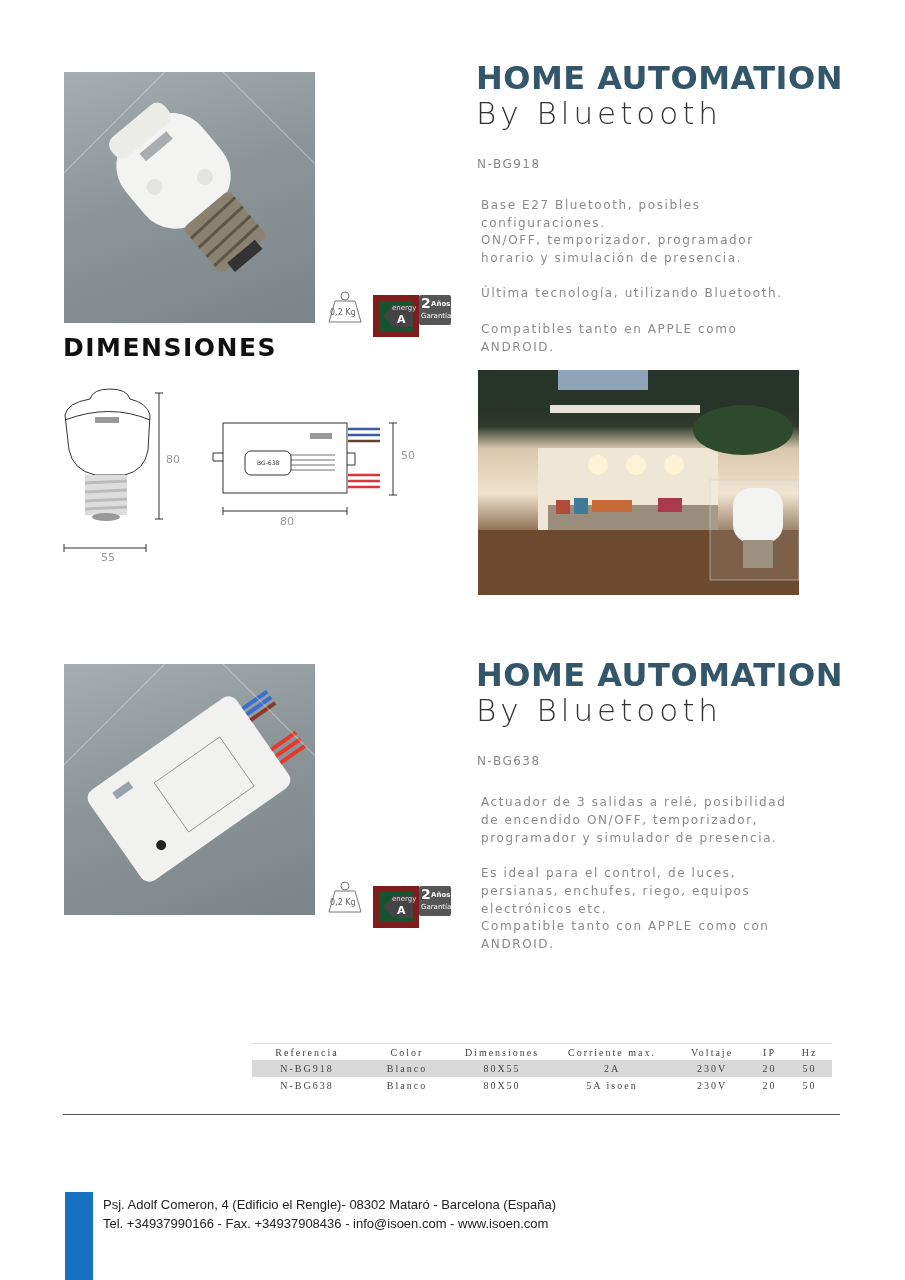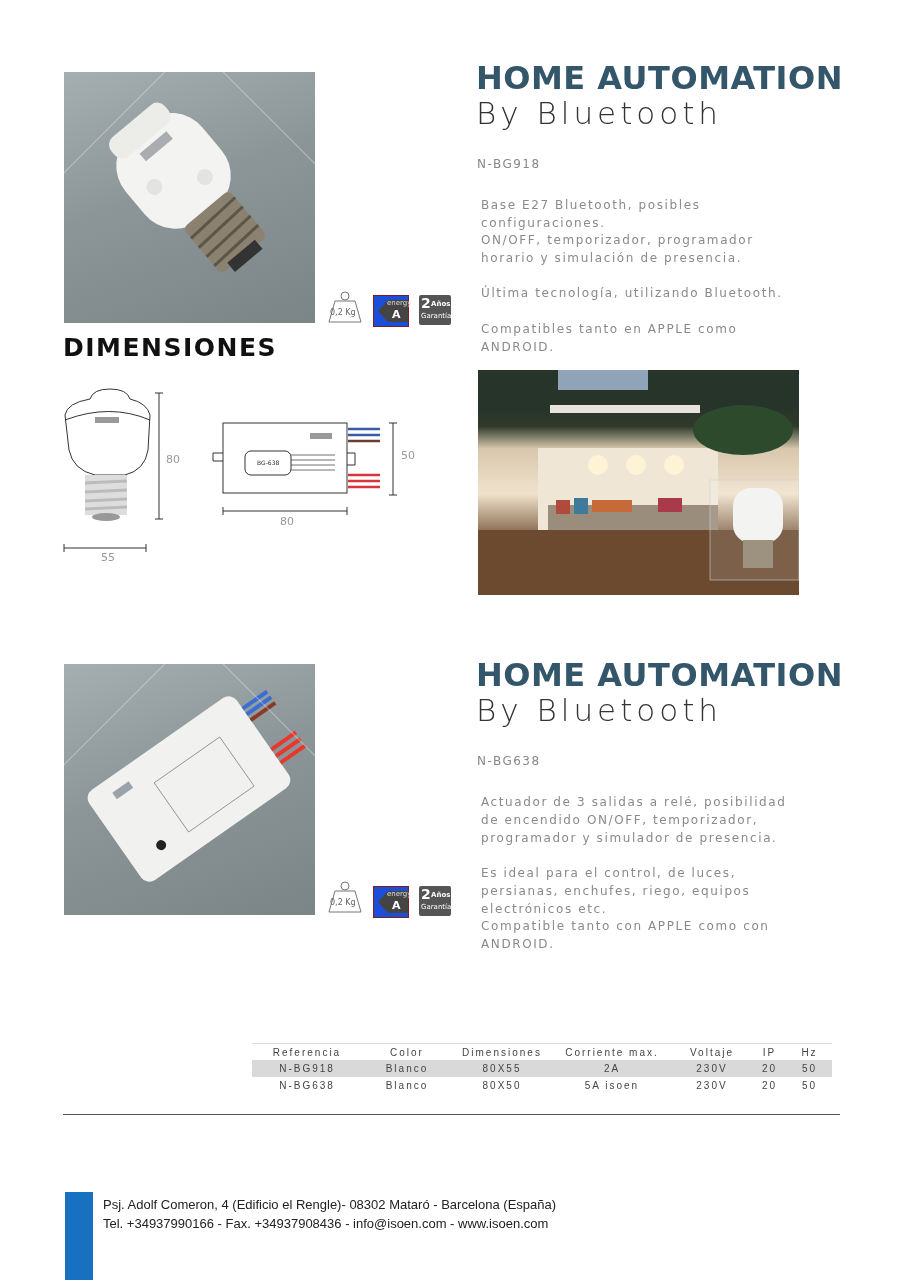--- a/index.html
+++ b/index.html
@@ -6,25 +6,25 @@
   body { width:905px; height:1280px; position:relative; overflow:hidden; font-family:"DejaVu Sans", sans-serif; color:#333; }
   .abs { position:absolute; }
   .photo { position:absolute; overflow:hidden; background:linear-gradient(160deg,#a5aeb0 0%,#8c9698 45%,#7b8587 100%); }
   .photo .diag1 { position:absolute; left:-40px; top:-40px; width:400px; height:1px; background:rgba(255,255,255,0.35); transform-origin:0 0; }
   .heading { position:absolute; left:476px; font-family:"DejaVu Sans", sans-serif; font-weight:bold; color:#34566a; font-size:32px; letter-spacing:0.5px; line-height:40px; }
   .sub { position:absolute; left:476px; font-family:"DejaVu Sans", sans-serif; font-weight:200; color:#333; font-size:31px; letter-spacing:4px; line-height:34px; }
   .code { position:absolute; left:477px; font-size:12px; letter-spacing:1.5px; color:#888; }
   .desc { position:absolute; left:477px; width:325px; font-size:12px; letter-spacing:1.6px; color:#8a8a8a; line-height:18px; margin:4px; }
   .badge { position:absolute; }
   .weight { width:36px; height:34px; }
-  .energy { width:34px; height:30px; border:1px solid #7f1d1d; background:#1d4ed8; }
+  .energy { width:34px; height:30px; border:6px solid #7f1d1d; background:#14532d; }
   .warranty { width:32px; height:30px; background:#555; color:#fff; border-radius:2px; }
   .dim-title { position:absolute; left:63px; top:333px; font-size:25px; font-weight:bold; letter-spacing:1.5px; color:#111; }
   .dimtxt { position:absolute; font-size:11px; color:#999; }
-  table.spec { position:absolute; left:252px; top:1043px; width:580px; border-collapse:collapse; font-family:Liberation Sans, sans-serif; font-size:10px; color:#444; letter-spacing:2px; }
+  table.spec { position:absolute; left:252px; top:1043px; width:580px; border-collapse:collapse; font-family:Liberation Serif, serif; font-size:10px; color:#444; letter-spacing:2px; }
   table.spec th { font-weight:normal; height:16px; border-top:1px solid #ddd; padding:0; }
   table.spec td { height:17px; text-align:center; padding:0; }
   table.spec tr.alt td { background:#d9d9d9; }
   .rule { position:absolute; left:63px; top:1114px; width:777px; height:1px; background:#555; }
   .footer-bar { position:absolute; left:65px; top:1192px; width:28px; height:88px; background:#1870c1; }
   .footer { position:absolute; left:103px; top:1195px; font-family:"Liberation Sans", sans-serif; font-size:13px; color:#222; line-height:19px; }
   .footer .company { font-weight:bold; }
 </style>
 </head>
 <body>

